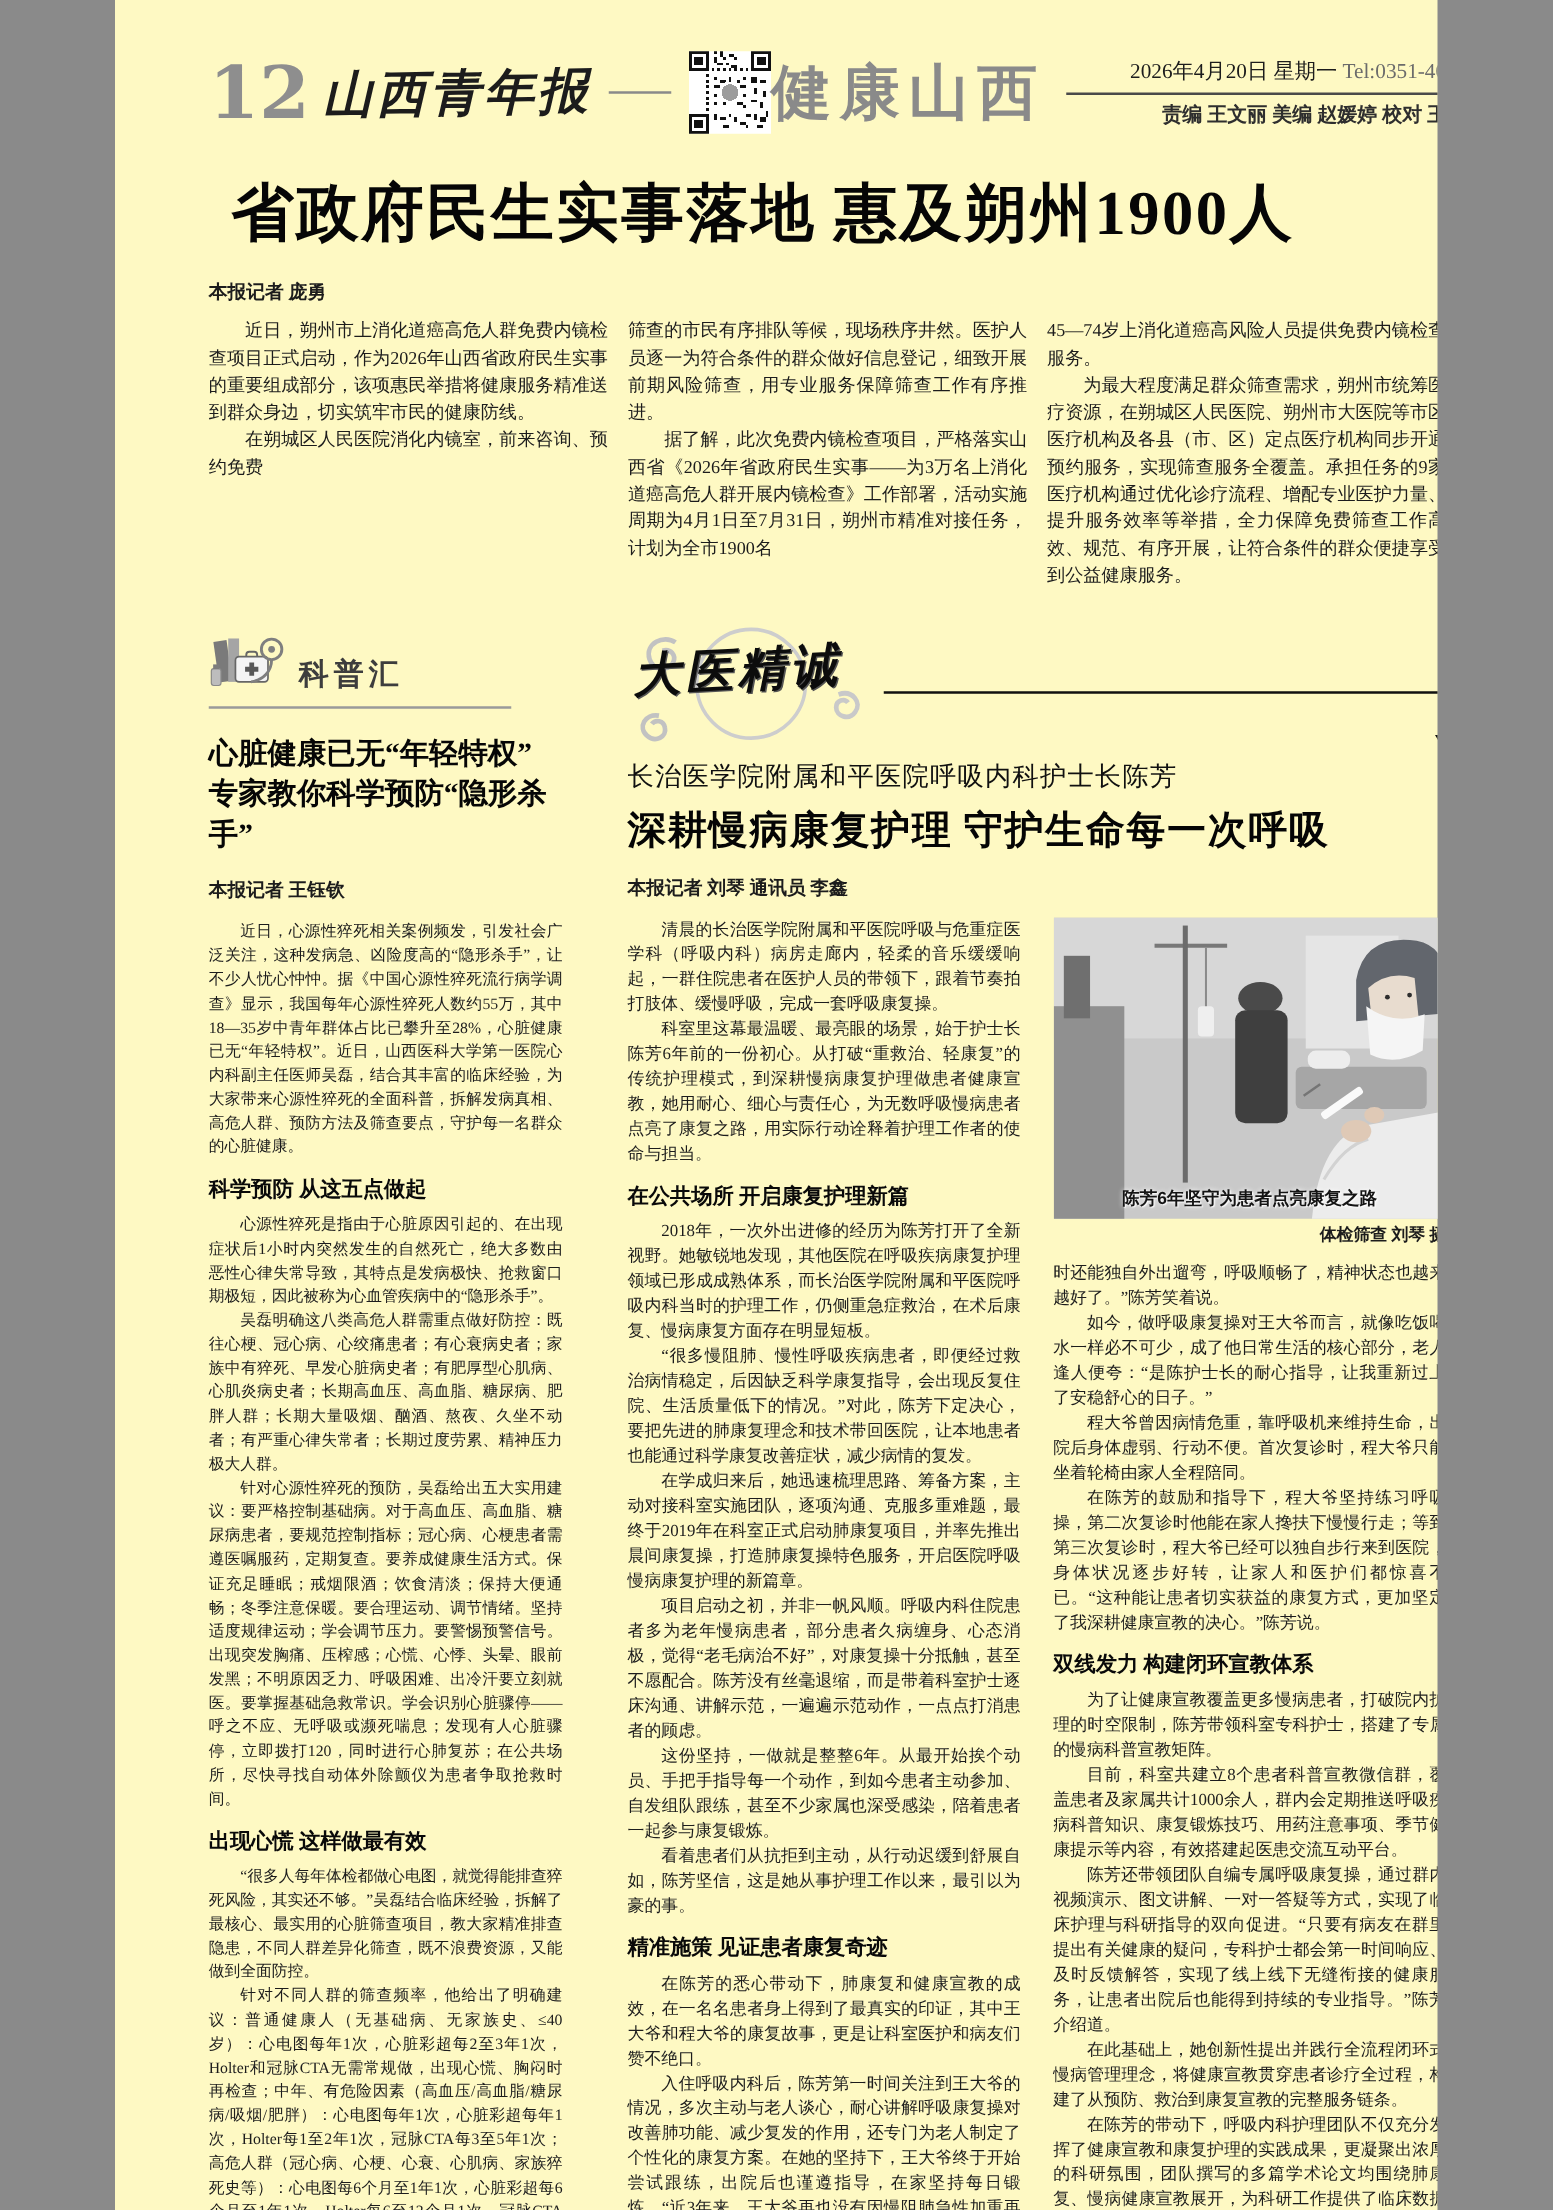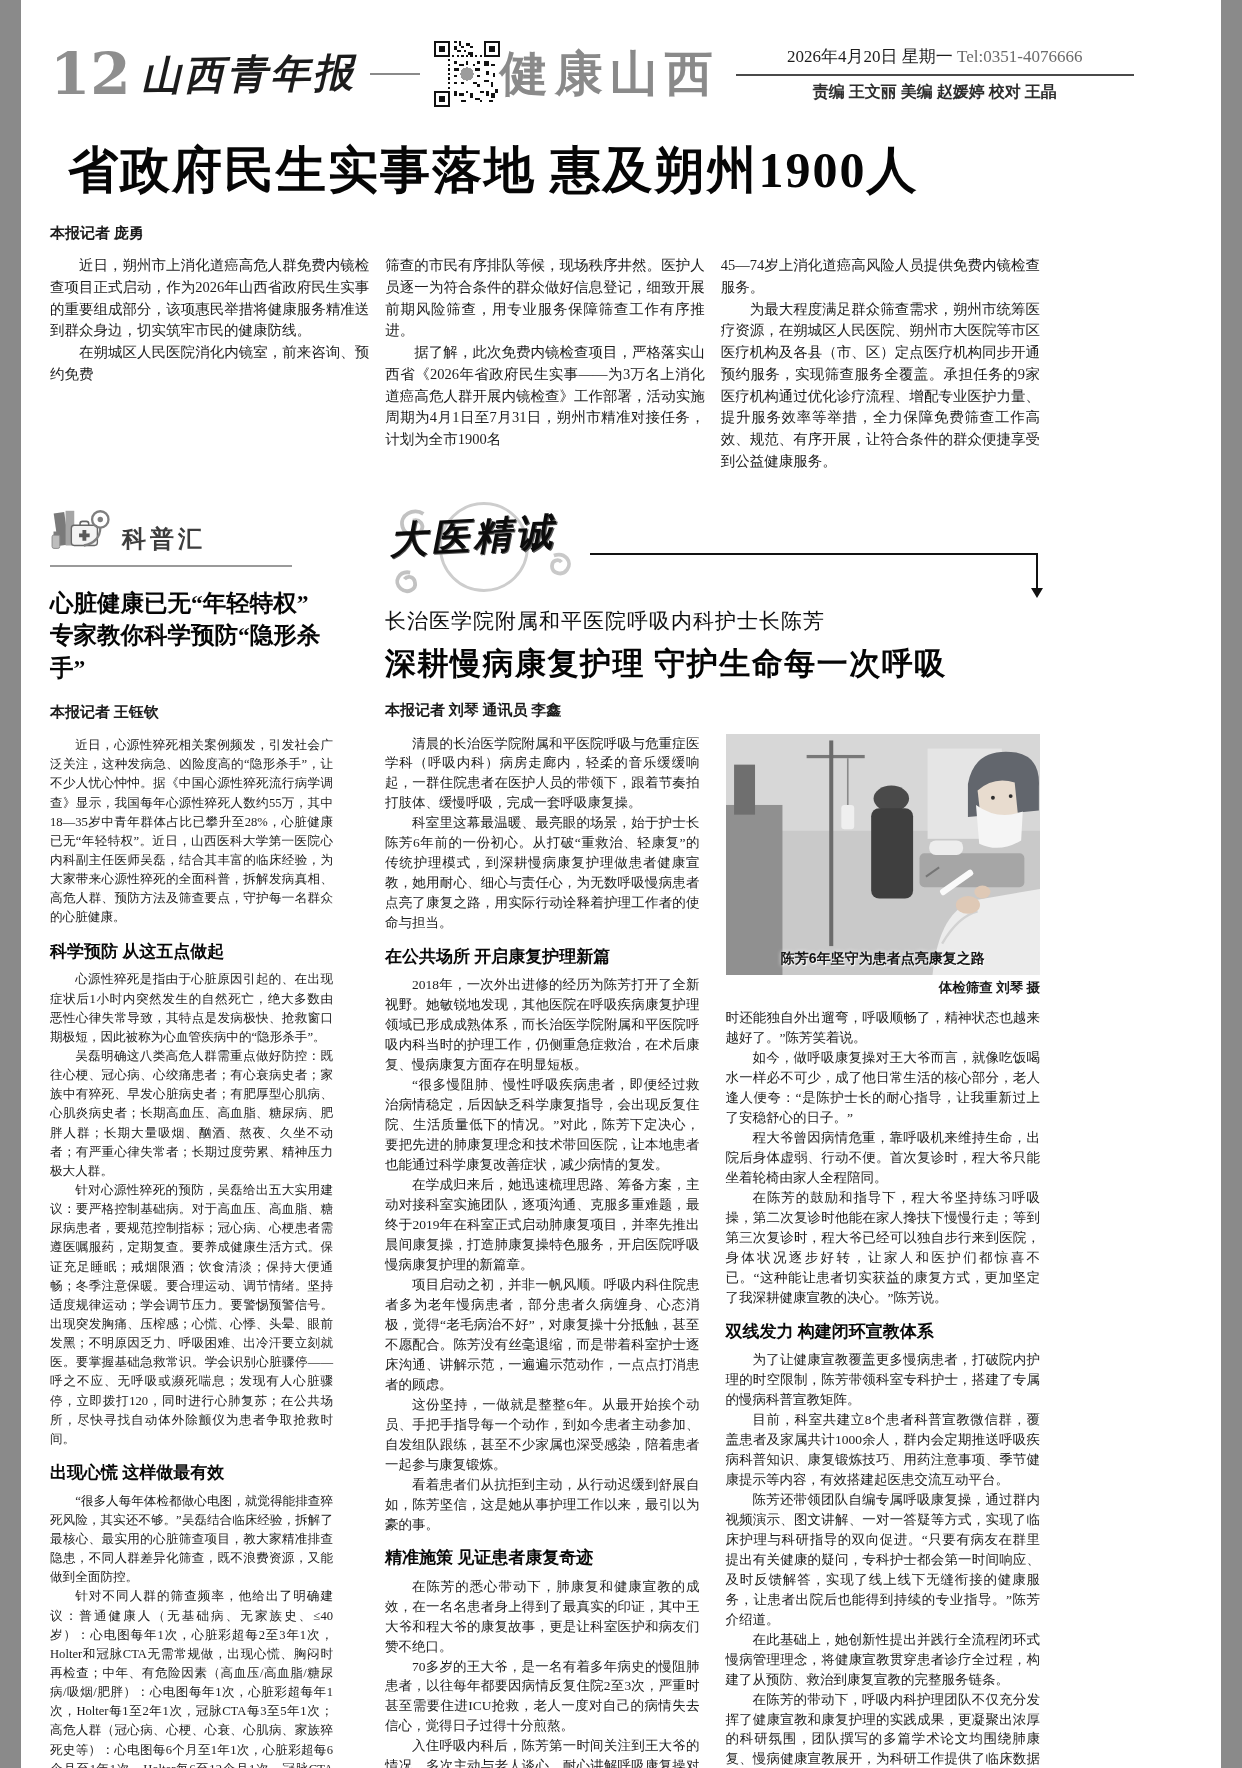--- a/index.html
+++ b/index.html
@@ -1,19 +1,19 @@
 <!DOCTYPE html>
 <html><head>
 <meta charset="utf-8">
 <style>
   html,body { margin:0; padding:0; background:#8a8a8a; }
   .page {
-    position:relative; width:1200px; height:1768px; margin:0 auto;
-    background:#ffffff; box-sizing:border-box;
-    padding:30px 120px 28px 29px; overflow:hidden;
+    position:relative; width:1058px; height:1768px; margin:0 auto;
+    background:#fef9c3; box-sizing:border-box;
+    padding:30px 120px 28px 75px; overflow:hidden;
     font-family:"Liberation Serif","DejaVu Serif",serif; color:#1c1c1c;
   }
   
   .masthead { display:flex; align-items:center; height:88px; }
   .pagenum { font-size:58px; font-weight:bold; color:#8e8e8e; line-height:1; font-family:"DejaVu Serif",serif; }
   .paper-logo { font-size:40px; font-weight:bold; font-style:italic; letter-spacing:3px; margin-left:10px; white-space:nowrap; transform:rotate(-1deg); }
   .mast-line { flex:1; height:2px; background:#8a8a8a; margin:0 14px; min-width:50px; }
   .qr { width:66px; height:66px; flex:none; }
   .qr svg { width:66px; height:66px; display:block; }
   .section-title { font-size:48px; font-weight:bold; color:#8a8a8a; letter-spacing:7px; margin-left:0; white-space:nowrap; }
@@ -170,21 +170,20 @@
             <p>科室里这幕最温暖、最亮眼的场景，始于护士长陈芳6年前的一份初心。从打破“重救治、轻康复”的传统护理模式，到深耕慢病康复护理做患者健康宣教，她用耐心、细心与责任心，为无数呼吸慢病患者点亮了康复之路，用实际行动诠释着护理工作者的使命与担当。</p>
             <h3>在公共场所 开启康复护理新篇</h3>
             <p>2018年，一次外出进修的经历为陈芳打开了全新视野。她敏锐地发现，其他医院在呼吸疾病康复护理领域已形成成熟体系，而长治医学院附属和平医院呼吸内科当时的护理工作，仍侧重急症救治，在术后康复、慢病康复方面存在明显短板。</p>
             <p>“很多慢阻肺、慢性呼吸疾病患者，即便经过救治病情稳定，后因缺乏科学康复指导，会出现反复住院、生活质量低下的情况。”对此，陈芳下定决心，要把先进的肺康复理念和技术带回医院，让本地患者也能通过科学康复改善症状，减少病情的复发。</p>
             <p>在学成归来后，她迅速梳理思路、筹备方案，主动对接科室实施团队，逐项沟通、克服多重难题，最终于2019年在科室正式启动肺康复项目，并率先推出晨间康复操，打造肺康复操特色服务，开启医院呼吸慢病康复护理的新篇章。</p>
             <p>项目启动之初，并非一帆风顺。呼吸内科住院患者多为老年慢病患者，部分患者久病缠身、心态消极，觉得“老毛病治不好”，对康复操十分抵触，甚至不愿配合。陈芳没有丝毫退缩，而是带着科室护士逐床沟通、讲解示范，一遍遍示范动作，一点点打消患者的顾虑。</p>
             <p>这份坚持，一做就是整整6年。从最开始挨个动员、手把手指导每一个动作，到如今患者主动参加、自发组队跟练，甚至不少家属也深受感染，陪着患者一起参与康复锻炼。</p>
             <p>看着患者们从抗拒到主动，从行动迟缓到舒展自如，陈芳坚信，这是她从事护理工作以来，最引以为豪的事。</p>
             <h3>精准施策 见证患者康复奇迹</h3>
             <p>在陈芳的悉心带动下，肺康复和健康宣教的成效，在一名名患者身上得到了最真实的印证，其中王大爷和程大爷的康复故事，更是让科室医护和病友们赞不绝口。</p>
-            <p>70多岁的王大爷，是一名有着多年病史的慢阻肺患者，以往每年都要因病情反复住院2至3次，严重时甚至需要住进ICU抢救，老人一度对自己的病情失去信心，觉得日子过得十分煎熬。</p>
             <p>入住呼吸内科后，陈芳第一时间关注到王大爷的情况，多次主动与老人谈心，耐心讲解呼吸康复操对改善肺功能、减少复发的作用，还专门为老人制定了个性化的康复方案。在她的坚持下，王大爷终于开始尝试跟练，出院后也谨遵指导，在家坚持每日锻炼。“近3年来，王大爷再也没有因慢阻肺急性加重再次住院，不仅日常自理完全没问题，天气晴好</p>
           </div>
         <div class="dcol">
           <figure class="photo">
             <svg viewBox="0 0 390 300" aria-hidden="true">
               <rect width="390" height="300" fill="#c9c9c9"></rect>
               <rect width="390" height="120" fill="#d7d7d7"></rect>
               <rect x="250" y="18" width="92" height="112" fill="#e5e5e5"></rect>
               <rect x="240" y="148" width="130" height="42" rx="6" fill="#a6a6a6"></rect>
               <rect x="252" y="132" width="42" height="18" rx="8" fill="#ededed"></rect>

